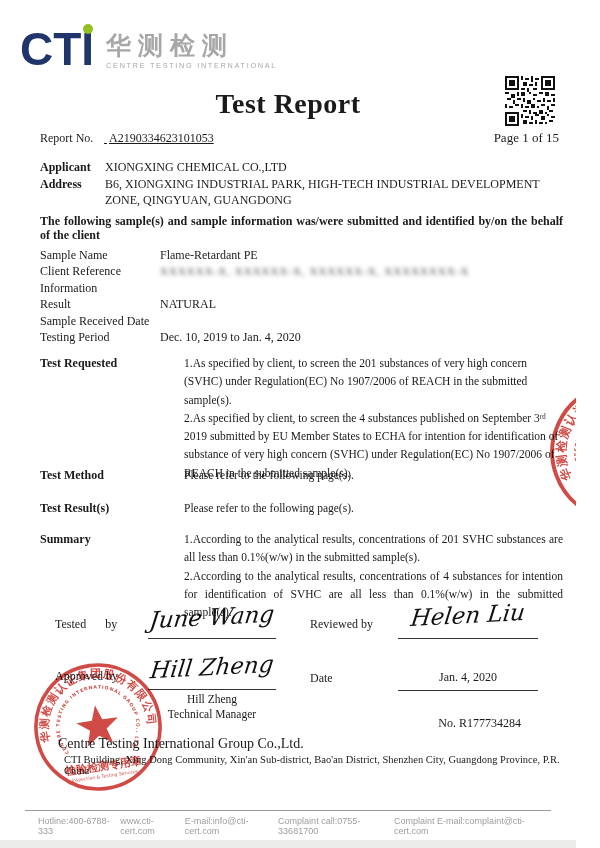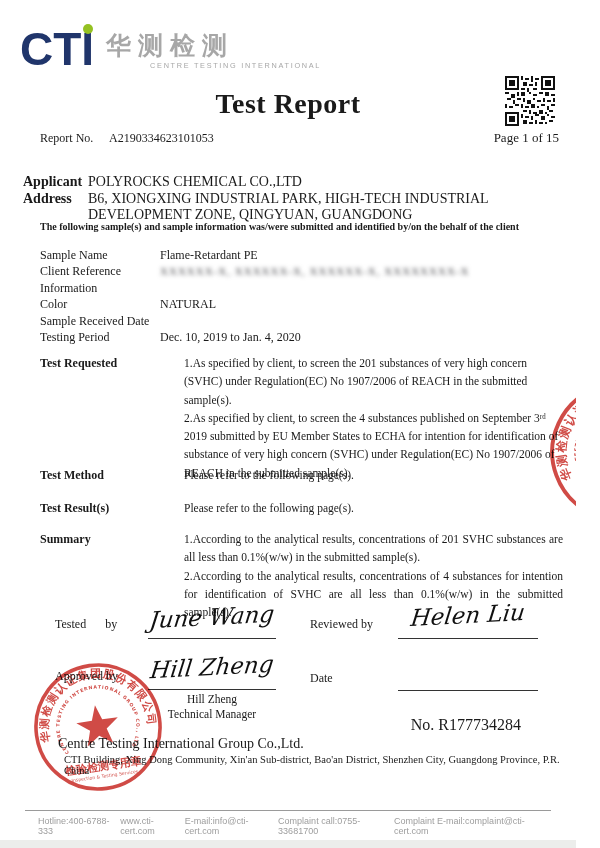--- a/index.html
+++ b/index.html
@@ -10,40 +10,40 @@
   
   .logo { position:absolute; left:20px; top:26px; display:flex; align-items:flex-start; }
   .logo-cti { position:relative; font-family:"Liberation Sans", sans-serif; font-weight:bold;
               font-size:46px; line-height:46px; color:#20356b; letter-spacing:0px; }
   .logo-dot { position:absolute; right:1px; top:-2px; width:10px; height:10px; border-radius:50%;
               background:#94c122; }
   .logo-right { margin-left:12px; padding-top:6px; }
   .logo-cjk { font-family:"Liberation Sans", sans-serif; font-size:25px; line-height:26px;
               color:#a7a7a7; letter-spacing:7px; font-weight:bold; }
   .logo-sub { font-family:"Liberation Sans", sans-serif; font-size:7.3px; color:#a7a7a7;
-              letter-spacing:1.7px; margin-top:3px;margin-left:44px; }
+              letter-spacing:1.7px; margin-top:3px; }
 
   
   .title { position:absolute; left:0; top:88px; width:100%; text-align:center;
            font-size:28px; font-weight:bold; letter-spacing:0.5px; }
   .qr { position:absolute; left:505px; top:76px; width:50px; height:50px; }
   .page-no { position:absolute; right:17px; top:130px; font-size:13px; }
-  .report-row { position:absolute; left:40px; top:131px; font-size:12px; }
+  .report-row { position:absolute; left:40px; top:131px; font-size:12px;text-decoration:underline; }
   .report-row .lbl { display:inline-block; width:64px; }
   .report-row .val { margin-left:2px; }
 
   
-  .applicant { position:absolute; left:23px; top:159px; width:522px; font-size:14px; line-height:16.5px;margin-top:15px; }
+  .applicant { position:absolute; left:40px; top:159px; width:522px; font-size:12px; line-height:16.5px; }
   .app-row { display:flex; }
   .app-row .lbl { width:65px; font-weight:bold; flex:0 0 65px; }
   .app-row .val { flex:1; }
 
   
   .intro { position:absolute; left:40px; top:214px; width:523px; font-weight:bold;
-           font-size:10px; line-height:26px; text-align:justify; }
+           font-size:12px; line-height:14px; text-align:justify; }
   .sample { position:absolute; left:40px; top:247px; width:523px; font-size:12px; line-height:16.4px; }
   .s-row { display:flex; }
   .s-row .lbl { flex:0 0 120px; width:120px; }
   .s-row .val { flex:1; }
   .redacted { filter:blur(2px); color:#4e4e52; letter-spacing:1px; font-size:11px; }
 
   
   .section { position:absolute; left:40px; width:523px; display:flex; font-size:11.5px; line-height:18.3px;gap:24px; }
   .section .lbl { flex:0 0 120px; width:120px; font-weight:bold; font-size:12px; }
   .section .txt { flex:1; white-space:pre-line; }
@@ -54,21 +54,21 @@
   .sec-summary .txt { text-align:justify; }
 
   
   .sig-label { position:absolute; font-size:12px; }
   .sig-line { position:absolute; border-bottom:1.3px solid #333; height:0; }
   .sig-script { position:absolute; font-family:"DejaVu Serif", serif; font-style:italic;
                 font-size:23px; color:#101010; transform:rotate(-3deg) skewX(-10deg);
                 white-space:nowrap; text-align:center; width:100%; }
   .sig-box { position:absolute; }
   .sig-center { position:absolute; text-align:center; font-size:11.5px; line-height:15px; }
-  .ref-no { position:absolute; right:55px; top:716px; font-size:16px; }
+  .ref-no { position:absolute; right:55px; top:716px; font-size:12px; }
 
   
   .company-name { position:absolute; left:58px; top:736px; font-size:14px; }
   .company-addr { position:absolute; left:64px; top:754px; font-size:10.5px; }
   .footer-line { position:absolute; left:25px; right:25px; top:810px; border-top:1.2px solid #9a9a9a; }
   .footer { position:absolute; left:30px; right:25px; top:816px; display:flex;
             justify-content:space-between; font-family:"Liberation Sans", sans-serif;
             font-size:9px; color:#9d9d9d;margin-left:8px; }
   .bottom-strip { position:absolute; left:0; right:0; bottom:0; height:8px; background:#ecedeb; }
 
@@ -175,41 +175,41 @@
 
   <div class="report-row">
     <span class="lbl">Report No.</span>
     <span class="val">A2190334623101053</span>
   </div>
   <div class="page-no">Page 1 of 15</div>
 
   <div class="applicant">
     <div class="app-row">
       <span class="lbl">Applicant</span>
-      <span class="val">POLYROCKS CHEMICAL CO.,LTD</span>
+      <span class="val">XIONGXING CHEMICAL CO.,LTD</span>
     </div>
     <div class="app-row">
       <span class="lbl">Address</span>
       <span class="val">B6, XIONGXING INDUSTRIAL PARK, HIGH-TECH INDUSTRIAL DEVELOPMENT ZONE, QINGYUAN, GUANGDONG</span>
     </div>
   </div>
 
   <div class="intro">The following sample(s) and sample information was/were submitted and identified by/on the behalf of the client</div>
 
   <div class="sample">
     <div class="s-row">
       <span class="lbl">Sample Name</span>
       <span class="val">Flame-Retardant PE</span>
     </div>
     <div class="s-row">
       <span class="lbl">Client Reference Information</span>
       <span class="val redacted">XXXXXX-X, XXXXXX-X, XXXXXX-X, XXXXXXXX-X</span>
     </div>
     <div class="s-row">
-      <span class="lbl">Color</span>
+      <span class="lbl">Result</span>
       <span class="val">NATURAL</span>
     </div>
     <div class="s-row">
       <span class="lbl">Sample Received Date</span>
     </div>
     <div class="s-row">
       <span class="lbl">Testing Period</span>
       <span class="val">Dec. 10, 2019 to Jan. 4, 2020</span>
     </div>
   </div>
@@ -247,20 +247,21 @@
 
   <div class="sig-label" style="left:55px; top:669px;text-align:right;">Approved by</div>
   <div class="sig-box" style="left:148px; top:650px; width:128px; height:38px;">
     <span class="sig-script" style="top:4px; left:0;">Hill Zheng</span>
   </div>
   <div class="sig-line" style="left:148px; top:689px; width:128px;"></div>
   <div class="sig-center" style="left:148px; top:692px; width:128px;">Hill Zheng</div>
   <div class="sig-center" style="left:148px; top:707px; width:128px;">Technical Manager</div>
 
   <div class="sig-label" style="left:310px; top:671px;">Date</div>
+  <div class="sig-center" style="left:398px; top:670px; width:140px; font-size:12px;">Jan. 4, 2020</div>
   <div class="sig-line" style="left:398px; top:690px; width:140px;"></div>
 
   <div class="ref-no">No. R177734284</div>
 
   <div class="company-name">Centre Testing International Group Co.,Ltd.</div>
   <div class="company-addr">CTI Building, Xing Dong Community, Xin'an Sub-district, Bao'an District, Shenzhen City, Guangdong Province, P.R. China</div>
 
   <div class="footer-line"></div>
   <div class="footer">
     <span>Hotline:400-6788-333</span>

